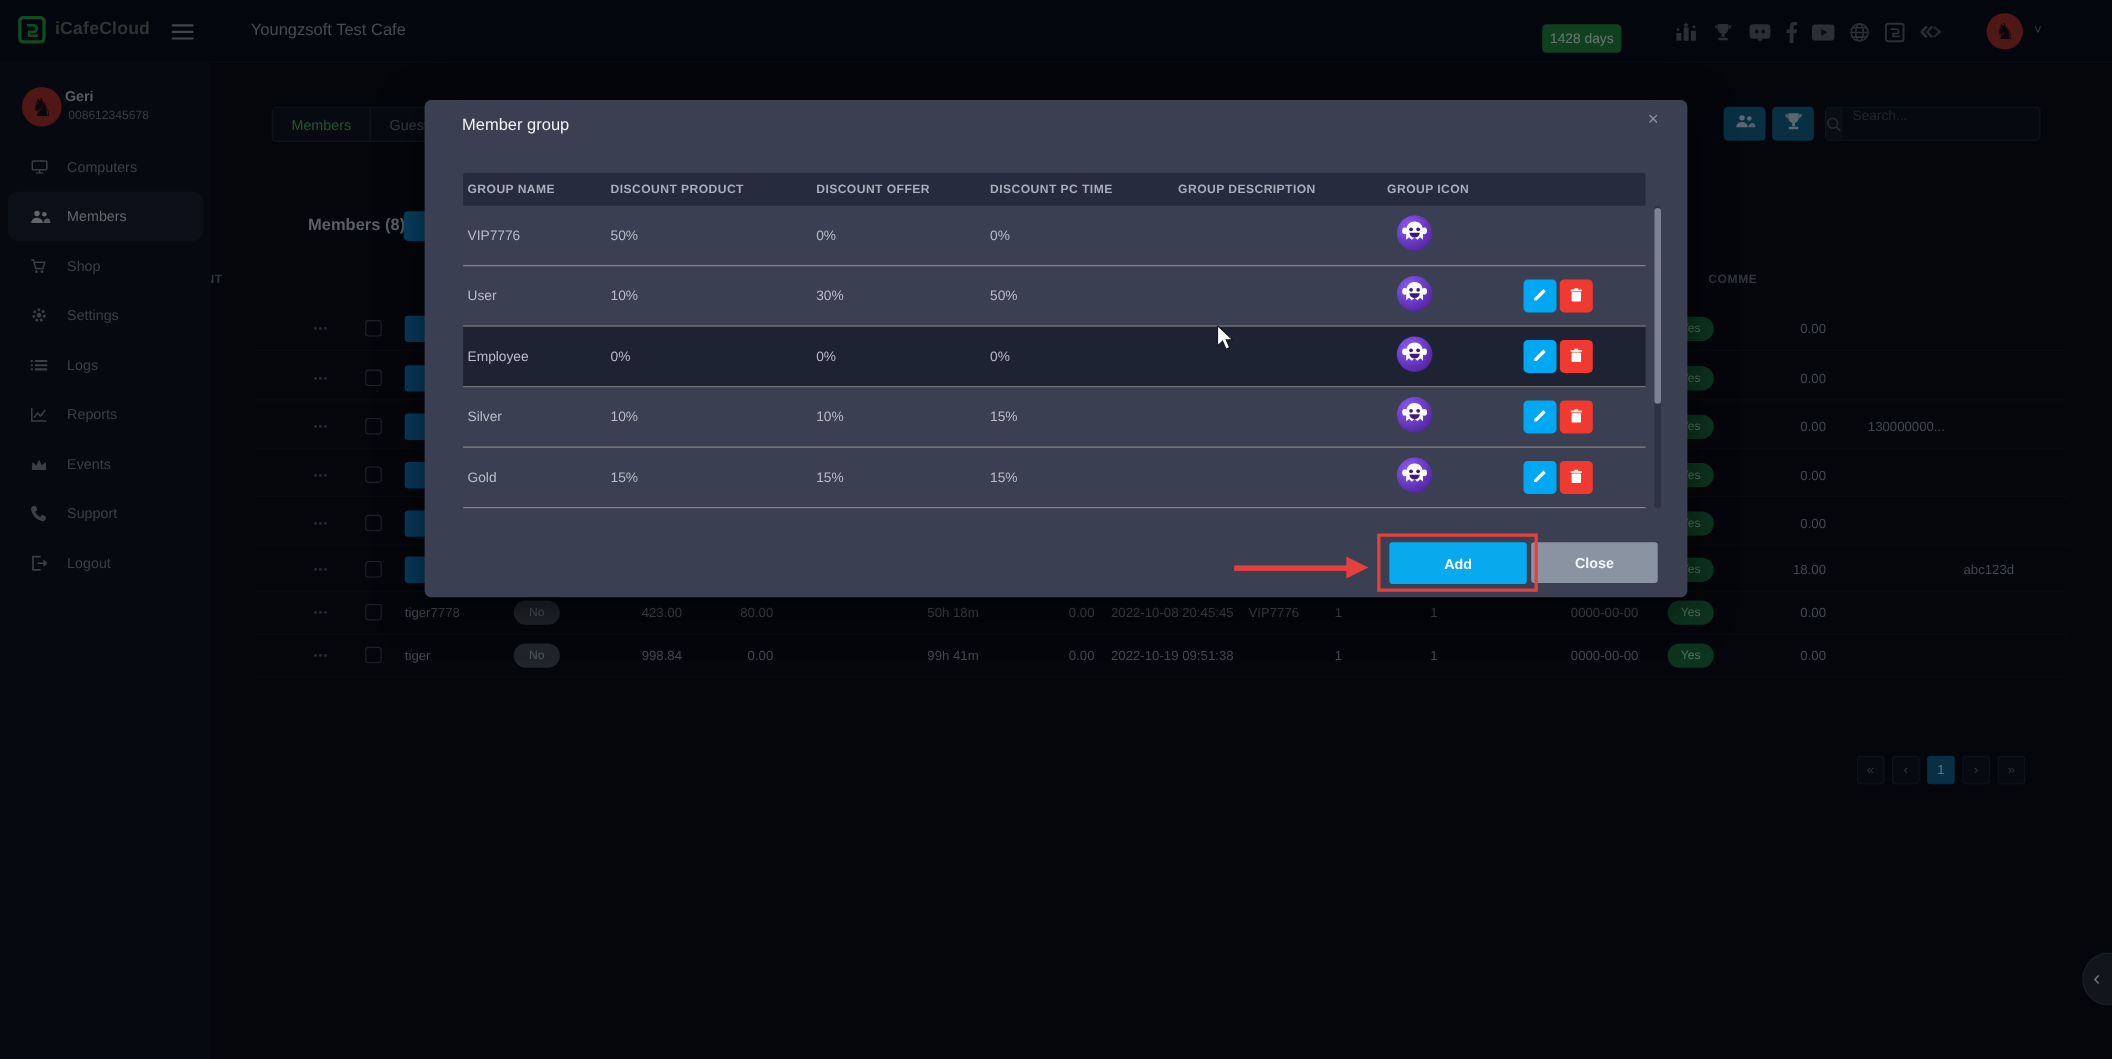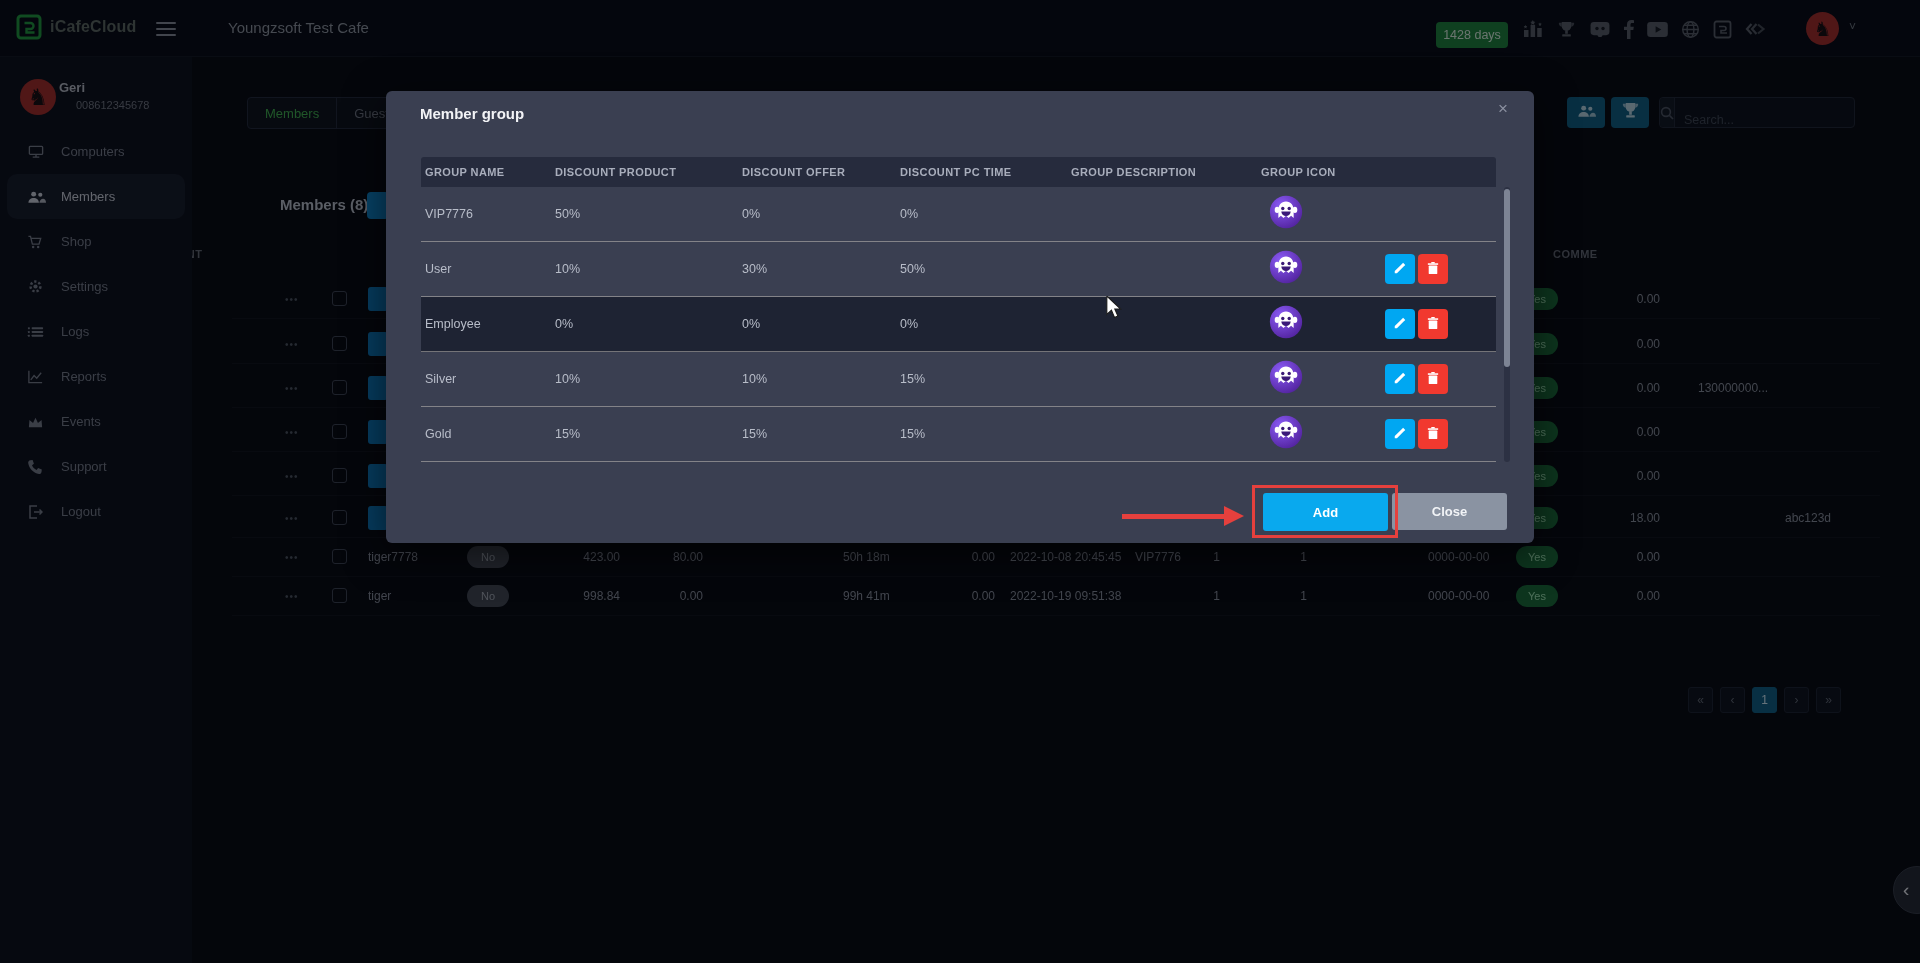--- a/index.html
+++ b/index.html
@@ -8,53 +8,53 @@
 
   
   #topbar { position:absolute; left:0; top:0; width:1920px; height:57px; background:#05080f;
     border-bottom:1px solid #10141d; z-index:10; }
   .brand { position:absolute; left:16px; top:14px; display:flex; align-items:center; gap:8px; }
   .brand-logo { width:26px; height:26px; color:#1f9639; }
   .brand-name { font-size:16px; font-weight:bold; color:#5c665e; letter-spacing:.2px; }
   .hamburger { position:absolute; left:156px; top:22px; width:20px; cursor:pointer; }
   .hamburger span { display:block; height:2px; background:#868b94; margin-bottom:4px; border-radius:1px; }
   .cafe-title { position:absolute; left:228px; top:19px; font-size:15px; color:#8d929b; }
-  .days-badge { position:absolute; left:1436px; top:22px; width:72px; height:26px; background:#1d8038;
+  .days-badge { position:absolute; left:1402px; top:22px; width:72px; height:26px; background:#1d8038;
     border-radius:4px; color:#d9edd z; color:#d9eddb; font-size:12.5px; display:flex; align-items:center; justify-content:center; }
   #topbar-icons { position:absolute; left:1522px; top:18px; display:flex; gap:13px; align-items:center; height:22px; }
   .tb-icon { color:#565b63; display:flex; align-items:center; }
   .avatar-top { position:absolute; left:1806px; top:12px; width:33px; height:33px; border-radius:50%;
     background:#a32a24; color:#140b0b; font-size:20px; display:flex; align-items:center; justify-content:center; }
   .avatar-caret { position:absolute; left:1849px; top:20px; color:#6a7078; font-size:12px; }
 
   
   #sidebar { position:absolute; left:0; top:57px; width:192px; bottom:0; background:#0a0d15; z-index:10; }
   .avatar-side { position:absolute; left:20px; top:22px; width:36px; height:36px; border-radius:50%;
     background:#a32a24; color:#140b0b; font-size:23px; display:flex; align-items:center; justify-content:center; }
   .user-name { position:absolute; left:59px; top:23px; font-size:13px; font-weight:bold; color:#b4b8c1; }
-  .user-phone { position:absolute; left:76px; top:42px; font-size:11px; color:#6f747e;text-align:right; }
+  .user-phone { position:absolute; left:62px; top:42px; font-size:11px; color:#6f747e;text-align:right; }
   #side-menu { position:absolute; left:0; top:72px; right:0; }
   .side-item { position:relative; height:45px; margin:0 7px; border-radius:10px; display:flex;
     align-items:center; cursor:pointer; color:#757b87; }
   .side-item.active { background:#141925; color:#c9cdd5; }
   .side-item .s-icon { width:20px; margin-left:20px; display:flex; align-items:center; }
   .side-item .s-label { margin-left:14px; font-size:13px; }
 
   
   #content { position:absolute; inset:0; z-index:5; }
   #tabs { position:absolute; left:247px; top:97px; height:32px; display:flex;
     border:1px solid #202636; border-radius:4px; background:#0b0f16; overflow:hidden; }
   .tab { padding:0 17px; display:flex; align-items:center; font-size:13px; color:#6f747e; cursor:pointer; }
   .tab + .tab { border-left:1px solid #202636; }
   .tab.active { color:#3fae49; }
   .tool-btn { position:absolute; top:97px; width:38px; height:31px; background:#0e5c7e; border-radius:4px;
     display:flex; align-items:center; justify-content:center; color:#b7d3de; cursor:pointer; }
   #tool-btn-members { left:1567px; } #tool-btn-trophy { left:1611px; }
   #searchbox { position:absolute; left:1659px; top:97px; width:196px; height:31px; background:#0a0e15;
-    border:1px solid #1f2530; border-radius:4px; display:flex; align-items:flex-end; }
+    border:1px solid #1f2530; border-radius:4px; display:flex; align-items:flex-start; }
   #searchbox .mag { width:38px; height:100%; display:flex; align-items:center; justify-content:center;
     color:#4a515c; background:#10151e; border-right:1px solid #1f2530; border-radius:4px 0 0 4px; }
   #searchbox input { flex:1; background:transparent; border:0; outline:0; color:#8a8f99;
     font-size:12.5px; padding:0 9px; font-family:inherit; }
   #searchbox input::placeholder { color:#3c434e; }
   .section-title { position:absolute; left:280px; top:196px; font-size:15px; font-weight:bold; color:#b9bec7; }
   .add-member-frag { position:absolute; left:367px; top:192px; width:22px; height:27px; background:#0b85c9; border-radius:4px; }
 
   
   .mt-head { position:absolute; top:248px; left:0; right:0; height:20px; font-size:11px;
@@ -100,21 +100,21 @@
 
   #edge-fab { position:absolute; left:1893px; top:866px; width:48px; height:48px; border-radius:50%;
     background:#23272f; border:1px solid #343944; color:#e8eaee; font-size:19px; z-index:40;
     display:flex; align-items:center; cursor:pointer; }
   #edge-fab span { margin-left:9px; }
 
   
   #overlay { position:absolute; inset:0; background:rgba(4,6,11,.52); z-index:50; }
   #modal { position:absolute; left:386px; top:91px; width:1148px; height:452px; background:#3a3f51;
     border-radius:6px; box-shadow:0 10px 40px rgba(0,0,0,.6); z-index:100; }
-  .modal-title { position:absolute; left:34px; top:14px; font-size:15px; font-weight:bold; color:#f2f3f6; }
+  .modal-title { position:absolute; left:34px; top:14px; font-size:15px; font-weight:normal; color:#f2f3f6; }
   .modal-x { position:absolute; right:26px; top:8px; color:#8b90a0; font-size:17px; cursor:pointer; }
   #gtable { position:absolute; left:35px; top:66px; width:1075px; }
   .g-head { display:grid; grid-template-columns:130px 187px 158px 171px 190px auto; background:#262b3d;
     height:30px; align-items:center; border-radius:3px 3px 0 0; }
   .g-head div { padding-left:4px; font-size:11px; font-weight:bold; color:#a9aebc; letter-spacing:.4px; }
   .g-row { position:relative; display:grid; grid-template-columns:130px 187px 158px 171px 190px auto;
     height:55px; align-items:center; border-bottom:1px solid rgba(222,214,203,.45); }
   .g-row.row-hover { background:#1e2333; }
   .g-cell { padding-left:4px; font-size:12.5px; color:#b8bdc9; }
   .g-iconcell { display:flex; align-items:center; padding-left:12px; }

